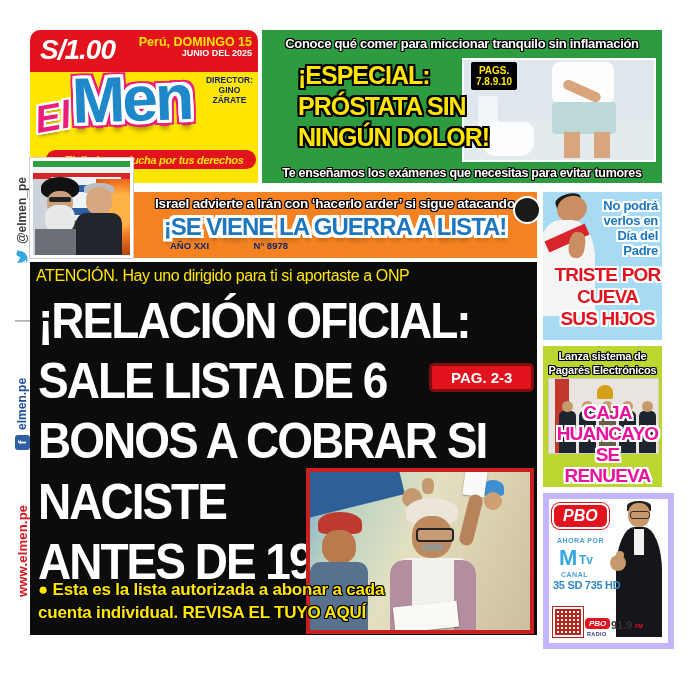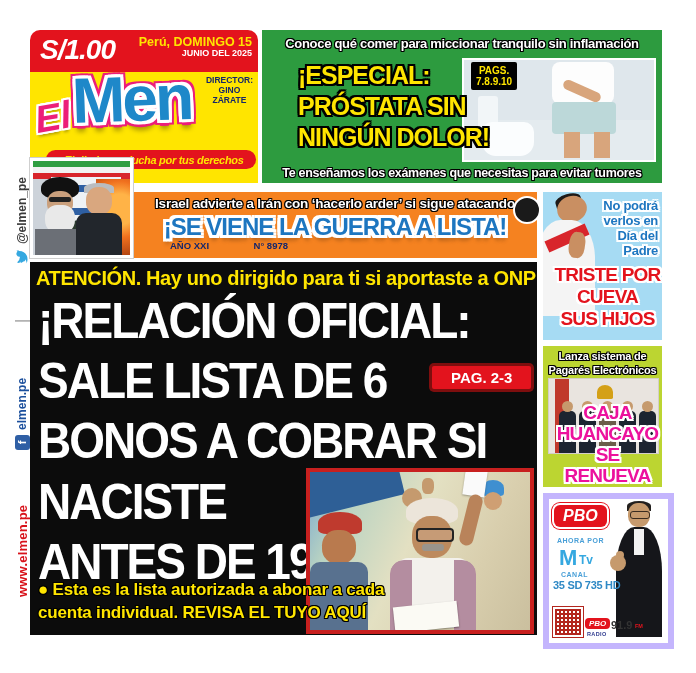--- a/index.html
+++ b/index.html
@@ -80,21 +80,21 @@
   .pro-footer{left:0;right:0;bottom:3px;text-align:center;color:#fff;font-size:12.5px;font-weight:bold;letter-spacing:-.3px;z-index:3;}
 
   
   .war{left:133px;top:192px;width:404px;height:66px;background:#f58220;text-align:center;}
   .war-kicker{margin-top:4px;color:#fff;font-size:13.5px;font-weight:bold;letter-spacing:-.2px;}
   .war-headline{margin-top:2px;color:#1d76c0;font-size:24px;font-weight:bold;letter-spacing:-1px;}
   .bomb{position:absolute;right:-4px;top:4px;width:24px;height:24px;border-radius:50%;background:#1a1a1a;border:2px solid #fff;}
 
   
   .mainp{left:30px;top:262px;width:507px;height:373px;background:#0c0c0c;}
-  .main-kicker{left:6px;top:5px;color:#ffe500;font-size:20px;font-weight:bold;letter-spacing:-.4px;white-space:nowrap;}
+  .main-kicker{left:6px;top:5px;color:#ffe500;font-size:16px;font-weight:normal;letter-spacing:-.4px;white-space:nowrap;}
   .main-heads{left:8px;top:28px;transform:scaleY(1.08);transform-origin:top left;}
   .main-heads div{color:#fff;font-size:46px;font-weight:bold;letter-spacing:-2px;line-height:56px;white-space:nowrap;}
   .pag-box{left:402px;top:104px;background:#e3131d;color:#fff;font-size:15px;font-weight:bold;
     padding:3px 19px;border-radius:2px;box-shadow:0 0 0 3px #7e0e0e;z-index:4;}
   .main-photo{left:276px;top:206px;width:220px;height:158px;border:4px solid #c8201f;overflow:hidden;z-index:2;
     background:linear-gradient(115deg,#79a8cf 0%,#b9d3c2 18%,#e3e0c2 45%,#d9cfae 72%,#cabf9e 100%);}
   .mp-tarp{position:absolute;left:-20px;top:-18px;width:110px;height:54px;background:#2e5f96;transform:rotate(-14deg);}
   .mp-crowd1{position:absolute;left:92px;top:16px;width:20px;height:20px;border-radius:50%;background:#c59a6e;}
   .mp-hand1{position:absolute;left:112px;top:6px;width:12px;height:16px;border-radius:40%;background:#c59a6e;}
   .mp-crowd2{position:absolute;right:26px;top:8px;width:22px;height:16px;border-radius:50% 50% 20% 20%;background:#3f8fd0;}

